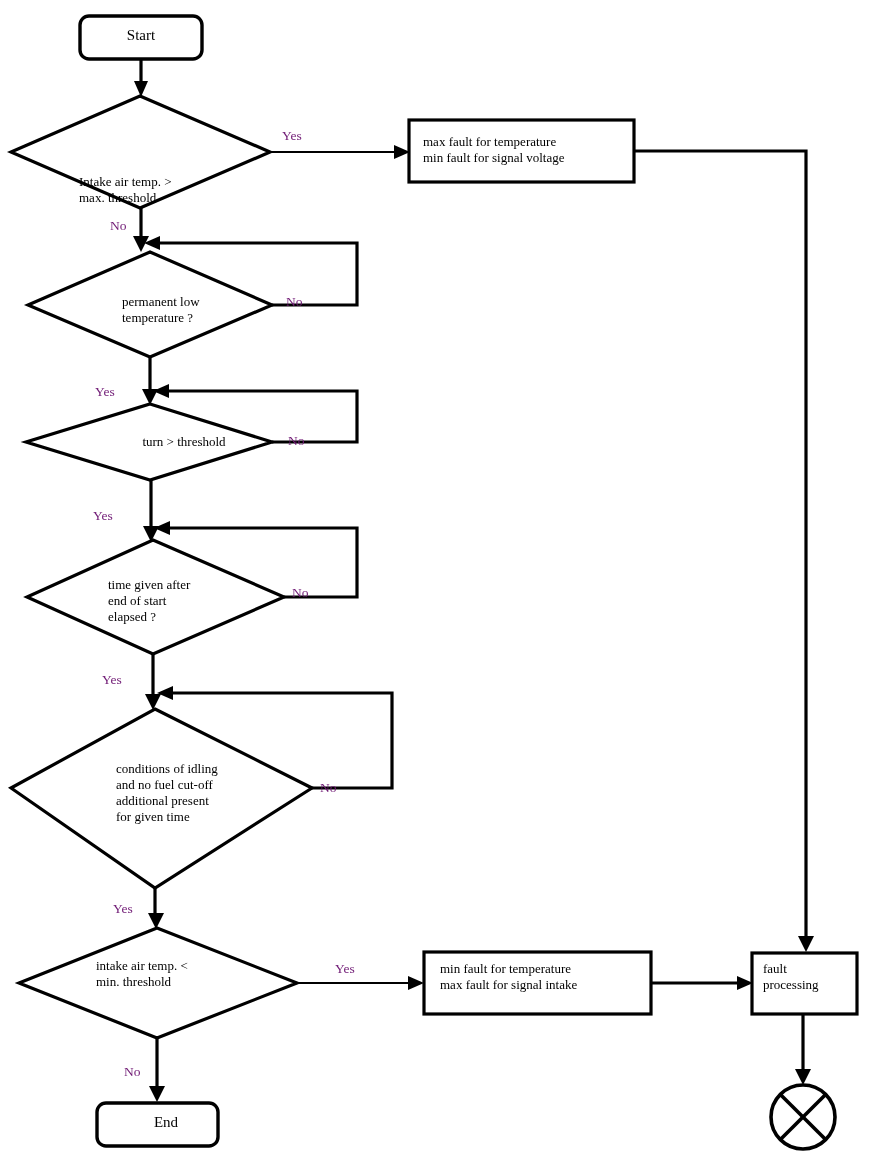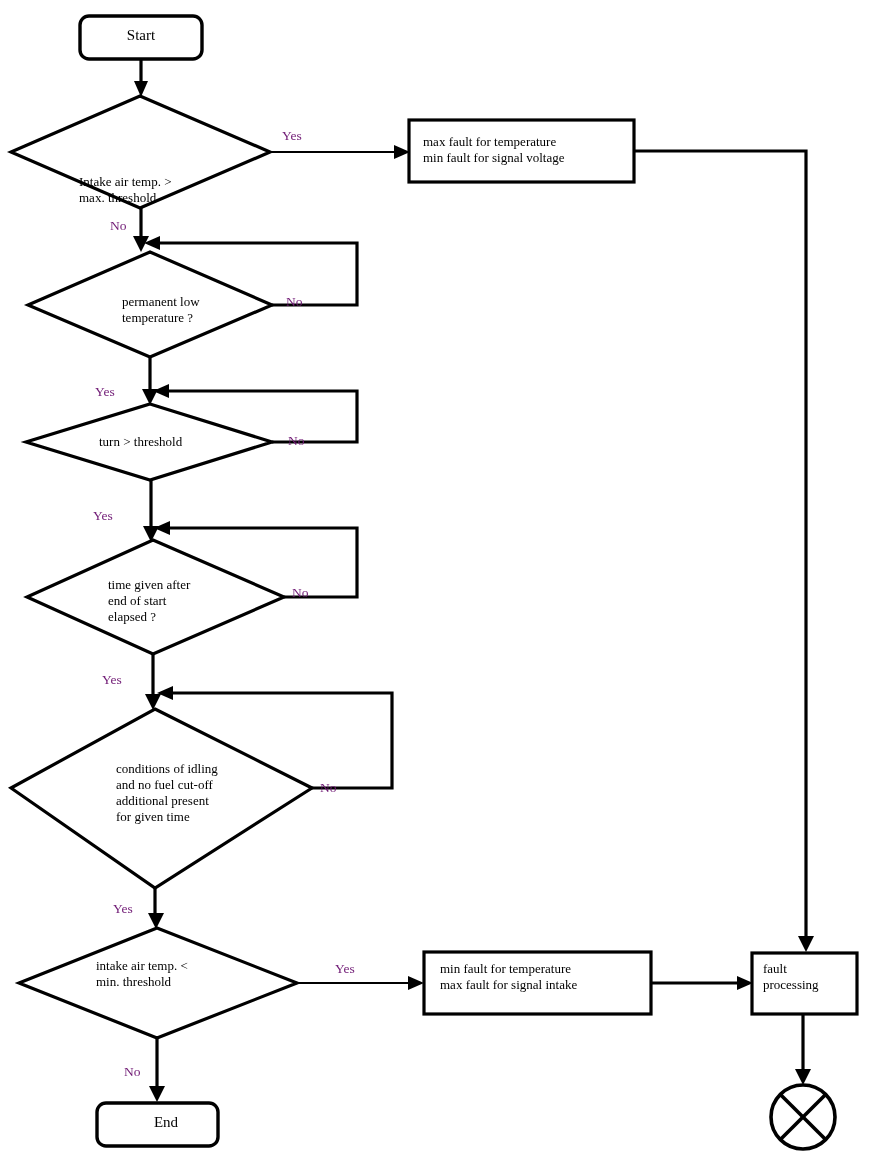--- a/index.html
+++ b/index.html
@@ -170,21 +170,21 @@
 
   <div class="node-text" style="left:79px; top:126px; width:185px;margin-top:48px;">Intake air temp. &gt;
 max. threshold</div>
 
   <div class="node-text" style="left:423px; top:134px; width:205px;">max fault for temperature
 min fault for signal voltage</div>
 
   <div class="node-text" style="left:94px; top:294px; width:170px;margin-left:28px;">permanent low
 temperature ?</div>
 
-  <div class="node-text" style="left:99px; top:434px; width:170px;">turn &gt; threshold</div>
+  <div class="node-text" style="left:99px; top:434px; width:170px;text-align:center;">turn &gt; threshold</div>
 
   <div class="node-text" style="left:108px; top:577px; width:170px;">time given after
 end of start
 elapsed ?</div>
 
   <div class="node-text" style="left:88px; top:761px; width:190px;margin-left:28px;">conditions of idling
 and no fuel cut-off
 additional present
 for given time</div>
 

